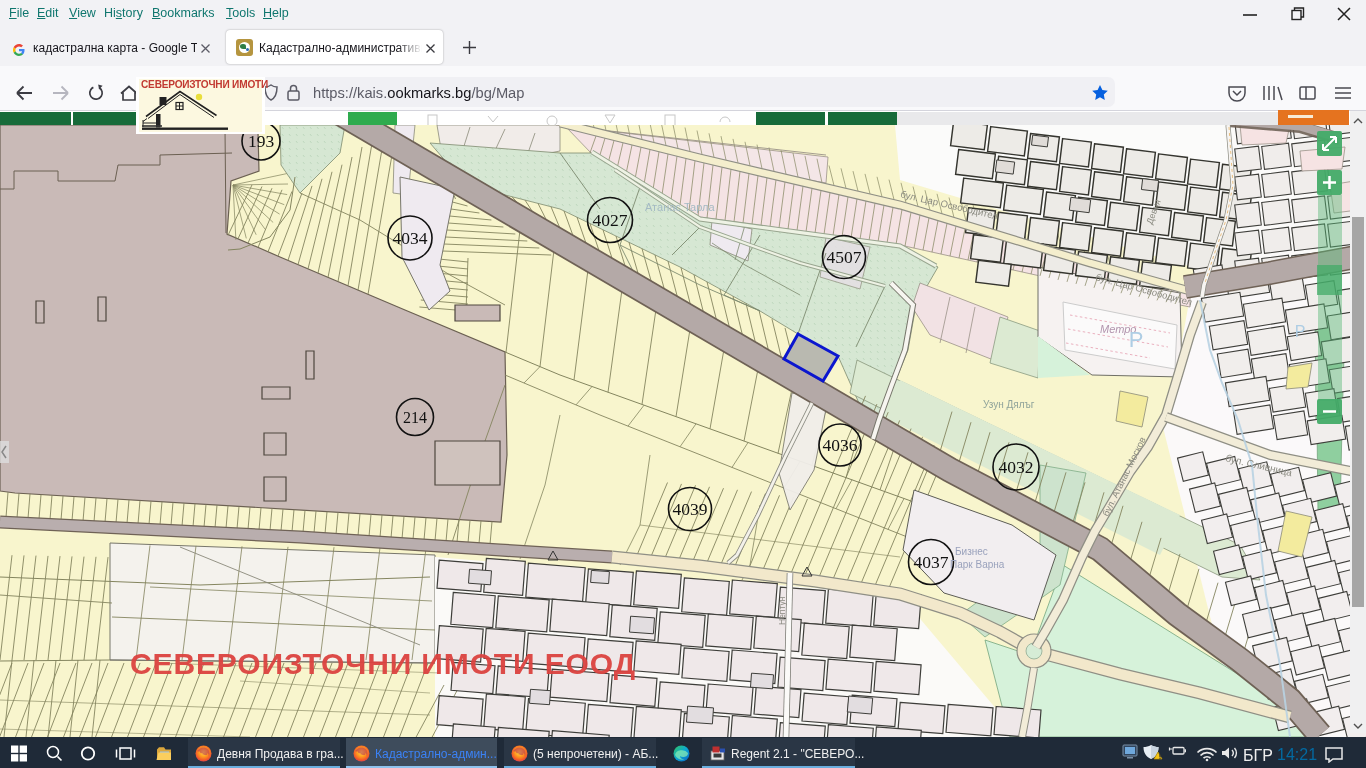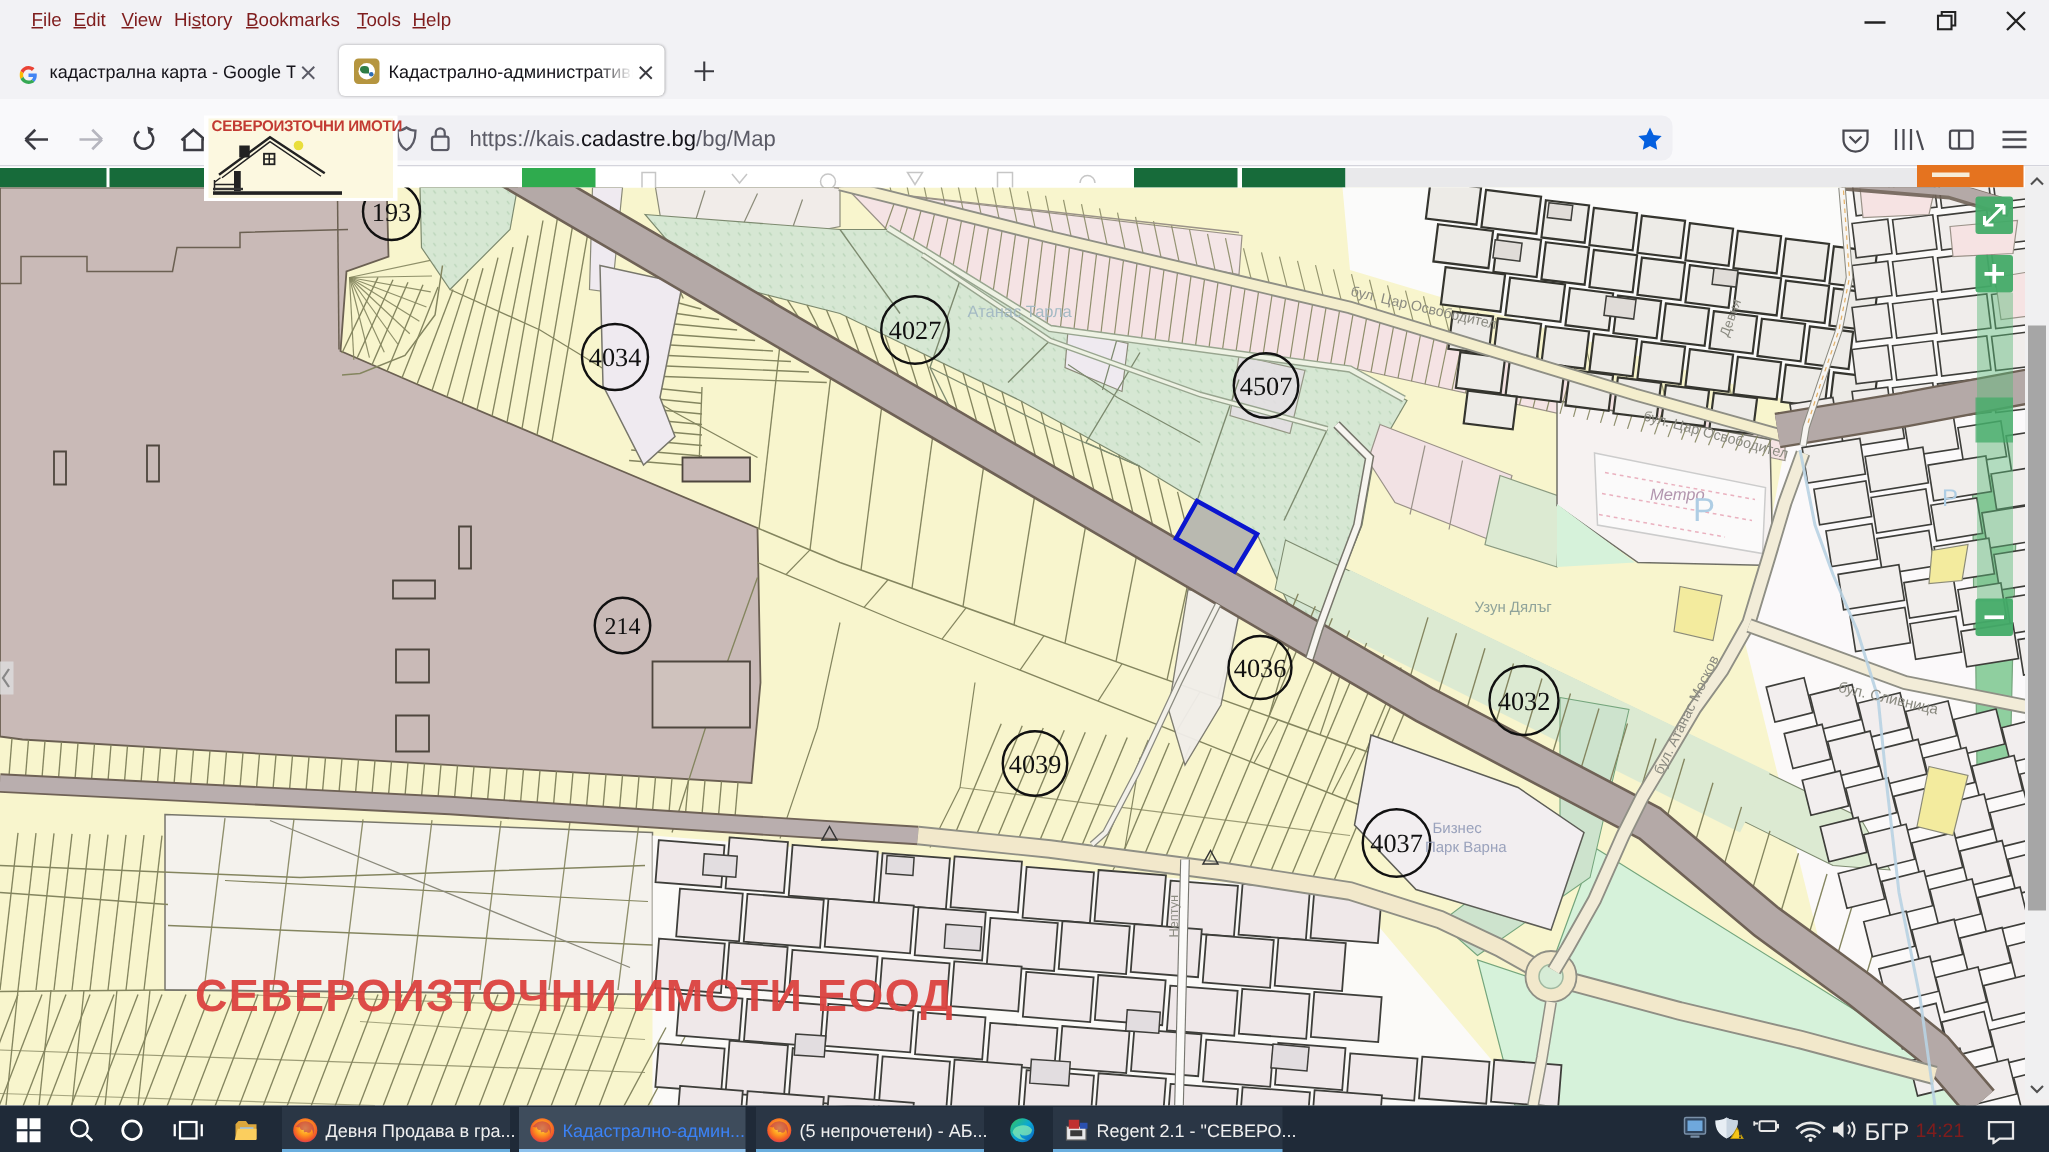--- a/index.html
+++ b/index.html
@@ -1,21 +1,21 @@
 <!DOCTYPE html>
 <html><head><meta charset="utf-8"><style>
 *{margin:0;padding:0;box-sizing:border-box}
 html,body{width:1366px;height:768px;overflow:hidden;font-family:"Liberation Sans",sans-serif}
 #stage{position:relative;width:1366px;height:768px;background:#fff}
 .abs{position:absolute}
 </style></head><body>
 <div id="stage">
 
 <div class="abs" style="left:0;top:0;width:1366px;height:66px;background:#f2f2f5"></div>
-<div class="abs" style="left:12px;top:0;width:1152px;height:28px;font-size:12.5px;color:#7f1d1d">
+<div class="abs" style="left:0;top:0;width:1152px;height:28px;font-size:12.5px;color:#0f766e">
  <span class="abs" style="left:9px;top:6px"><u>F</u>ile</span>
  <span class="abs" style="left:37px;top:6px"><u>E</u>dit</span>
  <span class="abs" style="left:69px;top:6px"><u>V</u>iew</span>
  <span class="abs" style="left:104px;top:6px">Hi<u>s</u>tory</span>
  <span class="abs" style="left:152px;top:6px"><u>B</u>ookmarks</span>
  <span class="abs" style="left:226px;top:6px"><u>T</u>ools</span>
  <span class="abs" style="left:263px;top:6px"><u>H</u>elp</span>
 </div>
 <svg class="abs" style="left:1235px;top:6px" width="125" height="18" viewBox="0 0 125 18">
  <path d="M8 9 h14" stroke="#222" stroke-width="1.6"></path>
@@ -56,21 +56,21 @@
         <circle r="6.2" fill="none" stroke="#3c3c43" stroke-width="1.7" stroke-dasharray="32 7" transform="rotate(-58)"></circle>
         <path d="M2.2 -8.6 l4.4 1.4 -3.6 3.6 z" fill="#3c3c43"></path>
       </g>
  <path d="M107 10.5 l8-7 l8 7 M109 9.5 v7.5 h12 v-7.5" stroke="#3c3c43" stroke-width="1.7" fill="none"></path>
 </svg>
 <svg class="abs" style="left:265px;top:84px" width="36" height="17" viewBox="0 0 36 17">
  <path d="M6 1 C8 2.5 10 3 12 3 C12 10 10 14 6 16 C2 14 0 10 0 3 C2 3 4 2.5 6 1 Z" fill="none" stroke="#5b5b66" stroke-width="1.5"></path>
  <rect x="23" y="7" width="11" height="9" rx="1.5" fill="none" stroke="#5b5b66" stroke-width="1.5"></rect>
  <path d="M25.5 7 v-2.5 a3 3 0 0 1 6 0 V7" fill="none" stroke="#5b5b66" stroke-width="1.5"></path>
 </svg>
-<span class="abs" style="left:313px;top:85px;font-size:14.7px;color:#5b5b66">https://kais.<span style="color:#15141a">cadastre.bg</span>/bg/Map</span>
+<span class="abs" style="left:313px;top:85px;font-size:14.7px;color:#5b5b66">https://kais.<span style="color:#15141a">ookmarks.bg</span>/bg/Map</span>
 <svg class="abs" style="left:1091px;top:84px" width="18" height="18" viewBox="0 0 18 18">
       <path d="M9 1 l2.4 5 5.4.7-4 3.8 1 5.4L9 13.3 4.2 15.9l1-5.4-4-3.8L6.6 6z" fill="#0560df"></path>
     </svg>
 <svg class="abs" style="left:1228px;top:84px" width="130" height="18" viewBox="0 0 130 18">
  <path d="M1 3 h16 v6 a8 8 0 0 1 -16 0 Z M5 7 l4 4 l4 -4" fill="none" stroke="#4a4a52" stroke-width="1.5"></path>
  <path d="M36 2 v14 M41 2 v14 M46 2 v14 M50 3 l4 13" stroke="#4a4a52" stroke-width="1.5" fill="none"></path>
  <rect x="72" y="3" width="15" height="12" rx="1.5" fill="none" stroke="#4a4a52" stroke-width="1.5"></rect>
  <path d="M78 3 v12" stroke="#4a4a52" stroke-width="1.5"></path>
  <path d="M107 4 h16 M107 9 h16 M107 14 h16" stroke="#4a4a52" stroke-width="1.6"></path>
 </svg>
@@ -930,16 +930,16 @@
 </svg>
 <svg class="abs" style="left:1196px;top:744px" width="44" height="18" viewBox="0 0 44 18">
  <path d="M1.5 8.5 a13.5 13.5 0 0 1 19 0" fill="none" stroke="#e8e8e8" stroke-width="1.7"></path>
  <path d="M4.5 11.5 a9 9 0 0 1 13 0" fill="none" stroke="#e8e8e8" stroke-width="1.7"></path>
  <path d="M7.5 14.2 a5 5 0 0 1 7 0" fill="none" stroke="#e8e8e8" stroke-width="1.7"></path>
  <circle cx="11" cy="16" r="1.3" fill="#e8e8e8"></circle>
  <path d="M26 7 h3 l4-3.5 v11 L29 11 h-3 z" fill="#e8e8e8"></path>
  <path d="M36 6 a4.5 4.5 0 0 1 0 6 M38.5 4 a7.5 7.5 0 0 1 0 10" fill="none" stroke="#e8e8e8" stroke-width="1.4"></path>
 </svg>
 <span class="abs" style="left:1243px;top:747px;font-size:16px;color:#eee">БГР</span>
-<span class="abs" style="left:1277px;top:746px;font-size:13px;color:#7f1d1d">14:21</span>
+<span class="abs" style="left:1277px;top:746px;font-size:16px;color:#0369a1">14:21</span>
 <svg class="abs" style="left:1324px;top:746px" width="20" height="17" viewBox="0 0 20 17">
  <path d="M2 2 h16 v11 h-9 l-4 3 v-3 h-3 z" fill="none" stroke="#e8e8e8" stroke-width="1.5"></path>
 </svg>
 </div>
 </body></html>

